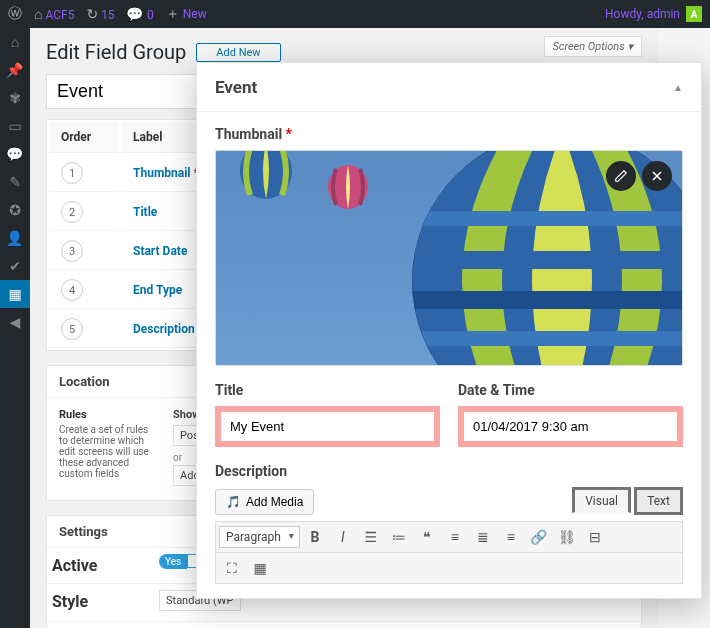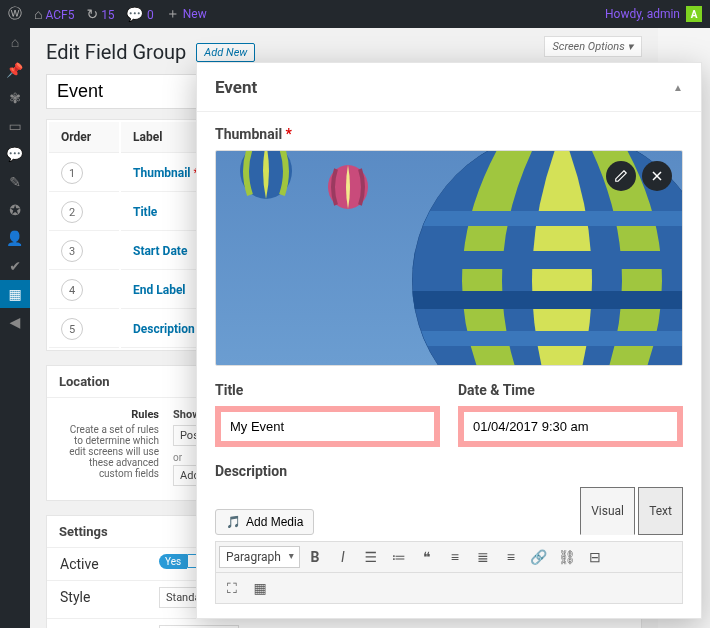--- a/index.html
+++ b/index.html
@@ -15,39 +15,39 @@
 
 
 .wp-sidebar { position: absolute; left: 0; top: 28px; width: 30px; bottom: 0; background: #23282d; }
 .wp-sidebar .sideic { width: 30px; height: 28px; display: flex; align-items: center; justify-content: center; color: #888; font-size: 14px; }
 .wp-sidebar .sideic.active { background: #0073aa; color: #fff; }
 
 
 .bg-wrap { position: absolute; left: 30px; top: 28px; right: 52px; padding: 12px 16px; background: #f1f1f1; }
 .screen-opts { float: right; border: 1px solid #ddd; background: #fff; padding: 3px 8px; font-size: 11px; color: #666; margin-top: -4px; font-style: italic; }
 .bg-title { font-size: 20px; font-weight: 400; color: #23282d; display: flex; align-items: center; gap: 10px; }
-.btn-addnew { border: 1px solid #0073aa; color: #0073aa; background: #f7f7f7; padding: 2px 7px; font-size: 11px; border-radius: 2px; font-style: italic; }
+.btn-addnew { border: 1px solid #0073aa; color: #0073aa; background: #f7f7f7; padding: 2px 19px; font-size: 11px; border-radius: 2px; }
 .title-input { width: 100%; font-size: 18px; padding: 6px 10px; border: 1px solid #ddd; margin-top: 10px; background: #fff; }
 .fields-table { width: 100%; margin-top: 10px; border: 1px solid #e5e5e5; background: #fff; }
 .fields-table th { text-align: left; font-size: 12px; padding: 8px 12px; border-bottom: 1px solid #eee; color: #333; font-weight: bold; background: #f9f9f9; }
 .fields-table td { padding: 7px 12px; border-bottom: 1px solid #f0f0f0; font-size: 12px; }
 .ord-circ { width: 22px; height: 22px; border: 1px solid #ccc; border-radius: 50%; display: inline-flex; align-items: center; justify-content: center; color: #666; font-size: 11px; }
 .fld-link { color: #0073aa; font-weight: bold; }
 .req { color: #d00; }
 
 .panel { border: 1px solid #e5e5e5; background: #fff; margin-top: 14px; font-size: 12px; }
 .panel h3 { padding: 8px 12px; border-bottom: 1px solid #eee; font-size: 13px; font-weight: bold; }
 .panel-body { padding: 10px 12px; display: flex; gap: 14px; }
-.panel-body .left { width: 100px; font-size: 10px; color: #666; text-align: right; }
+.panel-body .left { width: 100px; font-size: 10px; color: #666; }
 .panel-body .left b { font-size: 11px; color: #333; display: block; margin-bottom: 3px; }
 .mini-sel { border: 1px solid #ddd; padding: 3px 6px; font-size: 11px; background: #fff; display: inline-block; margin-bottom: 4px; }
 .or-txt { font-size: 10px; color: #888; display: block; margin: 2px 0; }
 
 .settings-row { display: flex; border-bottom: 1px solid #eee; }
-.settings-row .lbl { width: 100px; padding: 8px 13px; font-size: 14px; font-weight: normal; color: #333; }
+.settings-row .lbl { width: 100px; padding: 8px 5px; font-size: 16px; font-weight: bold; color: #333; }
 .settings-row .val { padding: 6px 12px; }
 .toggle-yes { background: #2a9bd8; color: #fff; font-size: 10px; padding: 2px 6px; border-radius: 8px 0 0 8px; }
 .toggle-knob { background: #fff; border: 1px solid #2a9bd8; width: 16px; height: 14px; display: inline-block; border-radius: 0 8px 8px 0; vertical-align: top; }
 
 
 .fg-panel { position: absolute; left: 196px; top: 62px; width: 506px; background: #fff; box-shadow: 0 8px 30px rgba(0,0,0,0.25); border: 1px solid #e5e5e5; }
 .fg-head { padding: 14px 18px; border-bottom: 1px solid #eee; display: flex; align-items: center; }
 .fg-head h2 { font-size: 17px; font-weight: bold; }
 .fg-head .collapse { margin-left: auto; color: #888; font-size: 10px; }
 .fg-body { padding: 14px 18px; }
@@ -60,21 +60,21 @@
 .balloon-main { position: absolute; right: -40px; top: -20px; }
 .balloon-small { position: absolute; }
 
 .two-col { display: flex; gap: 18px; margin-top: 16px; }
 .two-col > div { flex: 1; }
 .fg-input { width: 100%; border: 6px solid #fca5a5; padding: 7px 9px; font-size: 13px; }
 
 .desc-sec { margin-top: 16px; }
 .addmedia-btn { border: 1px solid #ccc; background: #f7f7f7; padding: 5px 10px; font-size: 12px; border-radius: 3px; display: inline-flex; align-items: center; gap: 5px; }
 .ed-tabs { float: right; }
-.ed-tab { border: 1px solid #737373; padding: 16px 10px; font-size: 12px; background: #ebebeb; display: inline-block; }
+.ed-tab { border: 3px solid #737373; padding: 4px 10px; font-size: 12px; background: #ebebeb; display: inline-block; }
 .ed-tab.active { background: #f5f5f5; border-bottom: 1px solid #f5f5f5; }
 
 .ed-toolbar { border: 1px solid #ddd; background: #f5f5f5; margin-top: 6px; padding: 3px; display: flex; flex-wrap: wrap; align-items: center; gap: 2px; }
 .ed-sel { border: 1px solid #ccc; padding: 3px 18px 3px 6px; font-size: 12px; background: #fff; position: relative; }
 .ed-sel::after { content: "▾"; position: absolute; right: 5px; color: #666; font-size: 10px; }
 .tb-btn { width: 26px; height: 24px; display: inline-flex; align-items: center; justify-content: center; font-size: 14px; color: #555; border: 1px solid transparent; }
 .ed-toolbar-row2 { border: 1px solid #ddd; border-top: none; background: #f5f5f5; padding: 3px; display: flex; gap: 2px; }
 </style>
 </head>
 <body>
@@ -128,21 +128,21 @@
     <tr>
           <td><span class="ord-circ">2</span></td>
           <td><span class="fld-link">Title</span></td>
         </tr>
     <tr>
           <td><span class="ord-circ">3</span></td>
           <td><span class="fld-link">Start Date</span></td>
         </tr>
     <tr>
           <td><span class="ord-circ">4</span></td>
-          <td><span class="fld-link">End Label</span></td>
+          <td><span class="fld-link">End Type</span></td>
         </tr>
     <tr>
           <td><span class="ord-circ">5</span></td>
           <td><span class="fld-link">Description</span></td>
         </tr>
   </tbody>
     </table>
 
   <div class="panel">
     <h3>Location</h3>

